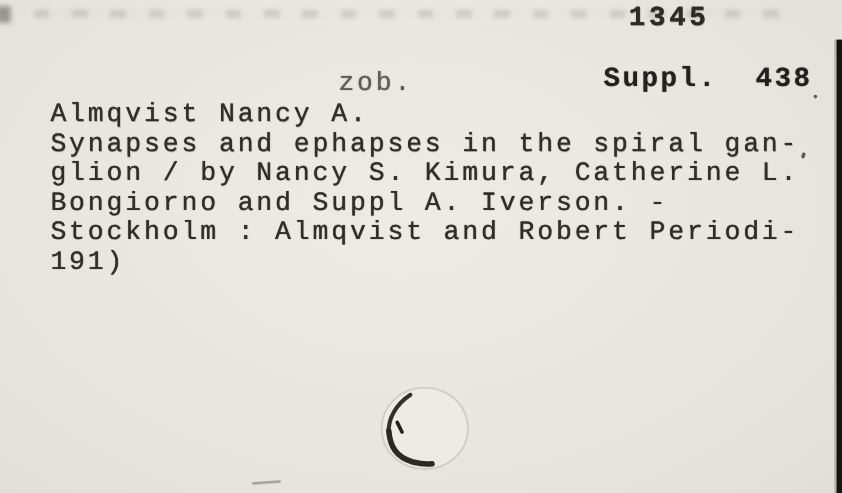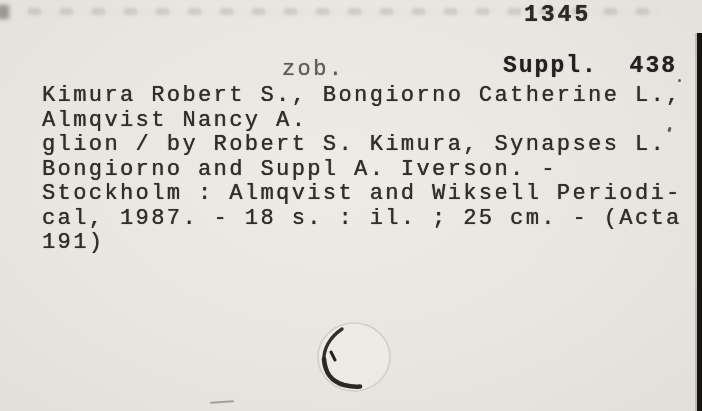--- a/index.html
+++ b/index.html
@@ -116,26 +116,25 @@
   <div class="smudge-corner"></div>
 
   <div class="type corner-number">1345</div>
 
 
   <div class="type stamp">Suppl. 438</div>
 
   <div class="type zob">zob.</div>
 
   <div class="body-block">
-    <div class="line">Kimura Robert S., Bongiorno Catherine L.,</div>
     <div class="line">Almqvist Nancy A.</div>
-    <div class="line">glion / by Robert S. Kimura, Synapses L.</div>
+    <div class="line">Synapses and ephapses in the spiral gan-</div>
+    <div class="line">glion / by Nancy S. Kimura, Catherine L.</div>
     <div class="line">Bongiorno and Suppl A. Iverson. -</div>
-    <div class="line">Stockholm : Almqvist and Wiksell Periodi-</div>
-    <div class="line">cal, 1987. - 18 s. : il. ; 25 cm. - (Acta</div>
+    <div class="line">Stockholm : Almqvist and Robert Periodi-</div>
     <div class="line">191)</div>
   </div>
 
   <svg class="ink-mark" width="110" height="90" viewBox="0 0 110 90">
 
     <ellipse cx="54" cy="42" rx="36" ry="34" fill="rgba(240,238,232,0.55)" stroke="rgba(203,199,191,0.8)" stroke-width="1.6"></ellipse>
 
     <path d="M 42 14 C 30 22, 23 34, 24 46" fill="none" stroke="#33302c" stroke-width="3.4" stroke-linecap="round"></path>
     <path d="M 24 44 C 25 57, 30 66, 44 70 C 50 71.5, 56 72, 60 71.5" fill="none" stroke="#2b2926" stroke-width="4.6" stroke-linecap="round"></path>
     <path d="M 31 37 L 35 45" fill="none" stroke="#222019" stroke-width="3" stroke-linecap="round"></path>

